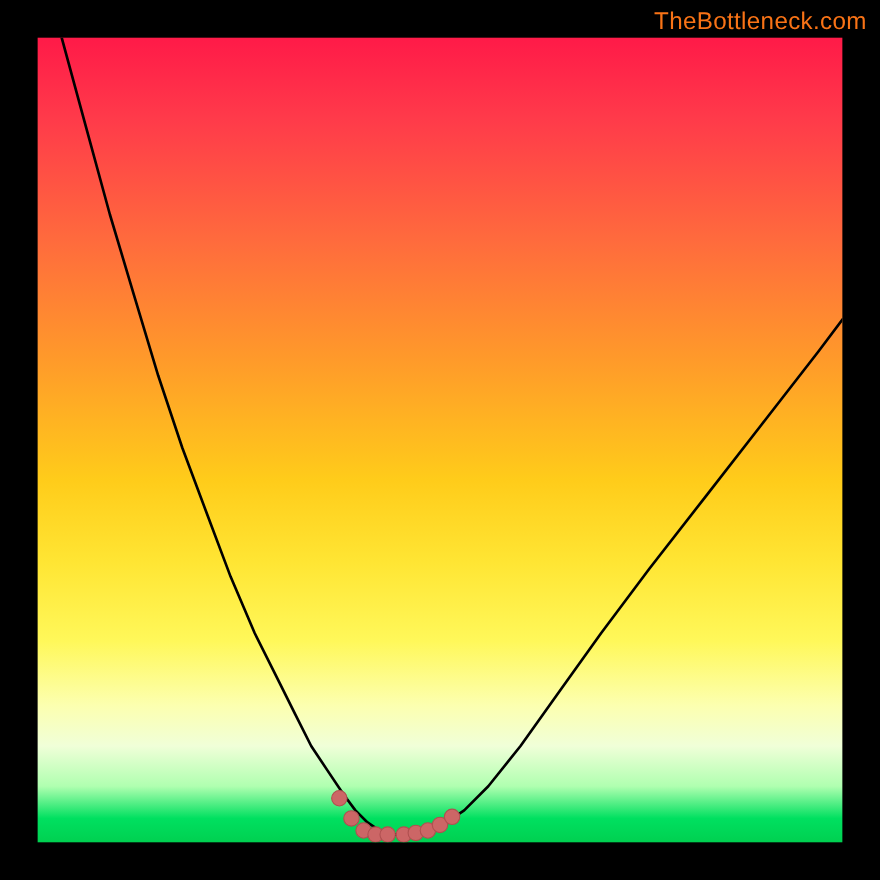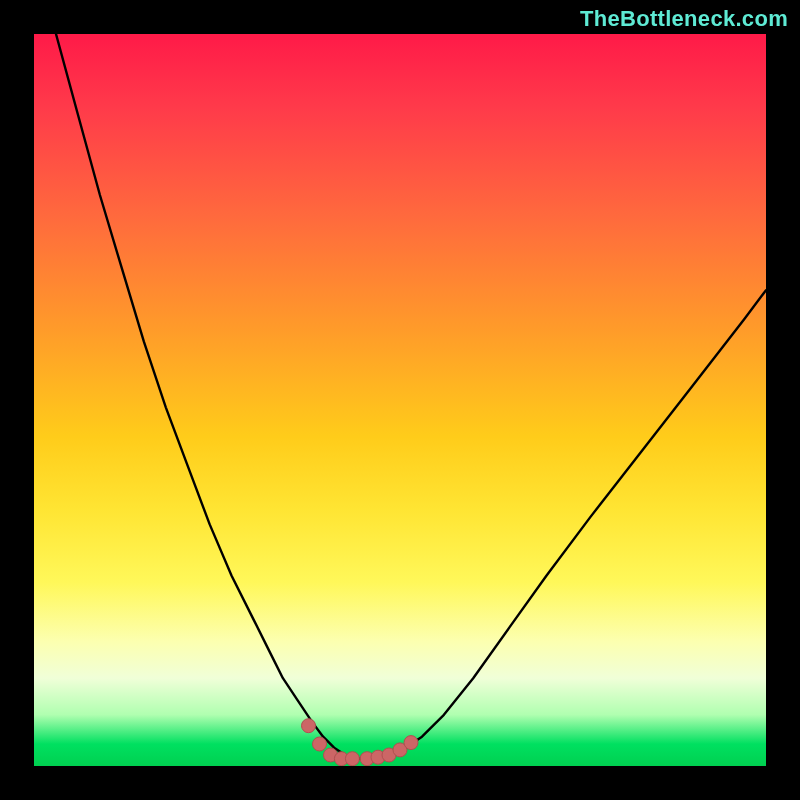--- a/index.html
+++ b/index.html
@@ -43,23 +43,23 @@
       #f0ffd8 88%,
       #b0ffb0 93%,
       #00e060 97%,
       #00d050 100%
     );
   }
   .watermark {
     position: absolute;
     top: 6px;
     right: 12px;
-    color: #5eead4;
+    color: #f97316;
     font-size: 22px;
-    font-weight: 700;
+    font-weight: 400;
     letter-spacing: 0.3px;
   }
   svg.curve {
     position: absolute;
     left: 0; top: 0;
     width: 732px;
     height: 732px;
   }
 </style>
 </head>

